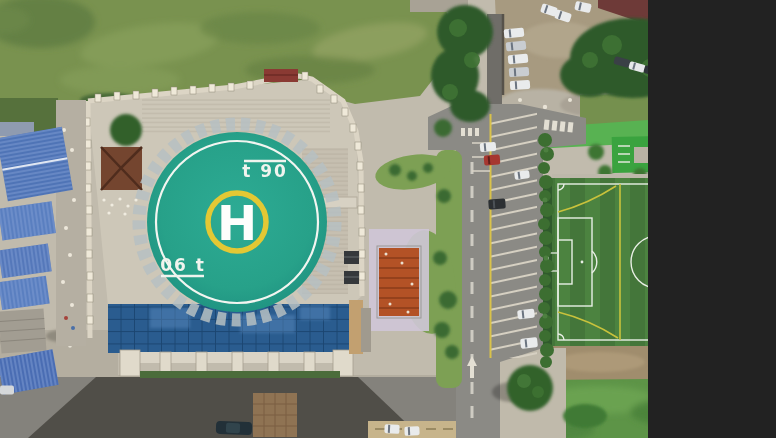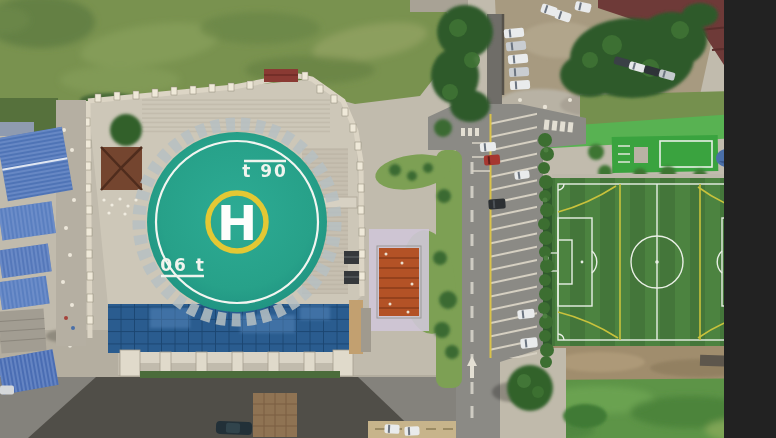--- a/index.html
+++ b/index.html
@@ -1,16 +1,16 @@
 <!DOCTYPE html>
 <html><head>
 <meta charset="utf-8">
 <style>
   html,body{margin:0;padding:0;background:#222;}
-  #stage{width:724px;height:438px;position:relative;overflow:hidden;font-family:"DejaVu Sans",sans-serif;text-align:center;}
+  #stage{width:648px;height:438px;position:relative;overflow:hidden;font-family:"DejaVu Sans",sans-serif;text-align:center;}
   svg{display:block;}
   text{font-family:"DejaVu Sans",sans-serif;}
 </style>
 </head>
 <body>
 
 <div id="stage">
 <svg width="776" height="438" viewBox="0 0 776 438">
   <defs>
     <radialGradient id="padGrad" cx="50%" cy="45%" r="60%">

